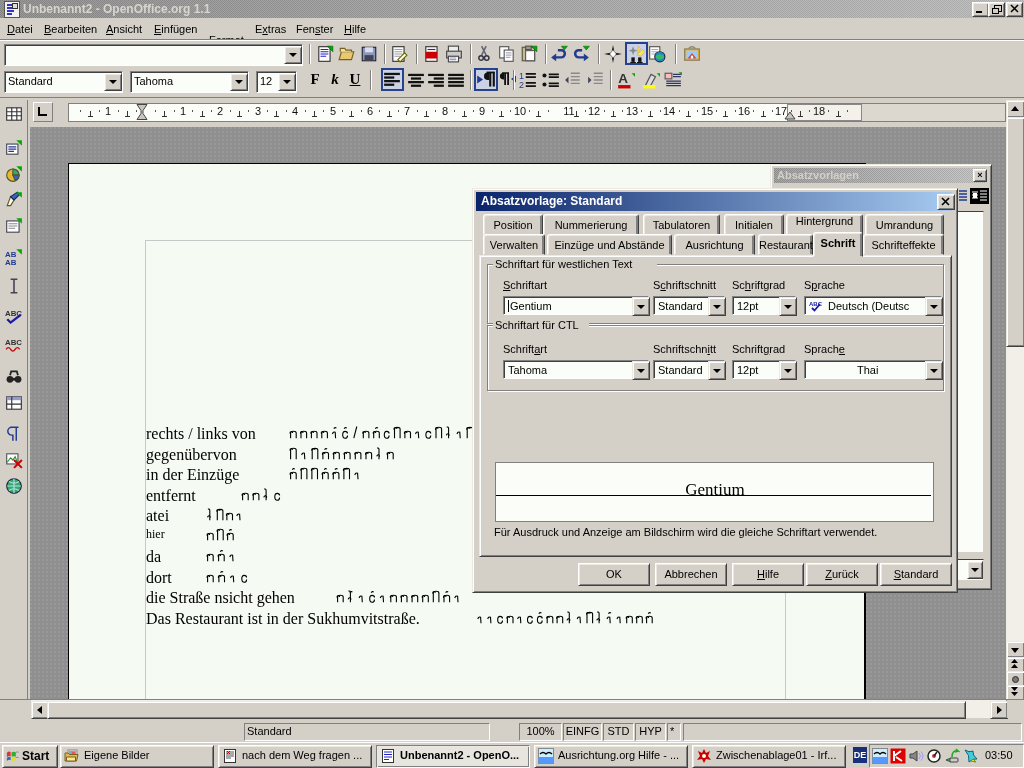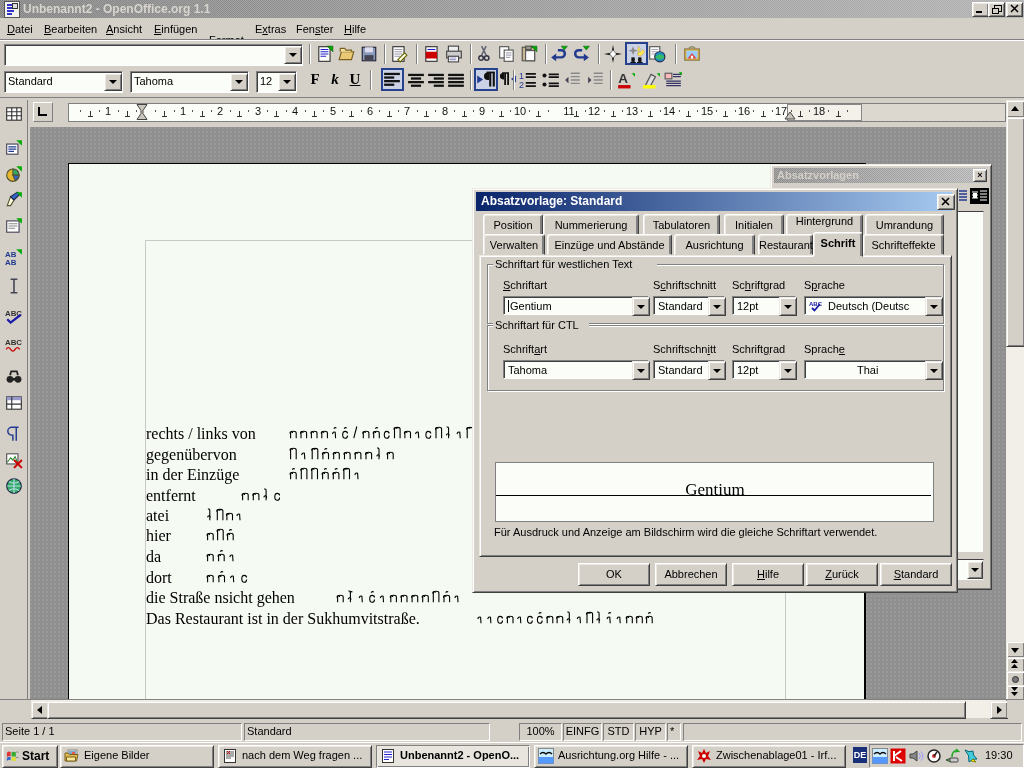--- a/index.html
+++ b/index.html
@@ -233,21 +233,21 @@
           <path d="M1.6 13.2 V8.1 Q1.6 6.3 4.4 6.3 Q7.2 6.3 7.2 8.1 V13.2 M1.6 8.9 a1.25 1.25 0 1 1 2.0 -1.0 M3.2 3.6 q1.2 -1.7 2.6 -0.5 M12.3 13.2 V4.0 Q12.3 2.2 15.1 2.2 Q17.9 2.2 17.9 4.0 V13.2 M12.3 4.8 a1.25 1.25 0 1 1 2.0 -1.0 M22.9 13.2 V4.0 Q22.9 2.2 25.7 2.2 Q28.5 2.2 28.5 4.0 V13.2 M22.9 4.8 a1.25 1.25 0 1 1 2.0 -1.0 M33.6 13.2 V8.1 Q33.6 6.3 36.4 6.3 Q39.2 6.3 39.2 8.1 V13.2 M33.6 8.9 a1.25 1.25 0 1 1 2.0 -1.0 M35.2 3.6 q1.2 -1.7 2.6 -0.5 M44.3 13.2 V8.1 Q44.3 6.3 47.1 6.3 Q49.9 6.3 49.9 8.1 V13.2 M44.3 8.9 a1.25 1.25 0 1 1 2.0 -1.0 M45.9 3.6 q1.2 -1.7 2.6 -0.5 M54.9 13.2 V4.0 Q54.9 2.2 57.7 2.2 Q60.5 2.2 60.5 4.0 V13.2 M54.9 4.8 a1.25 1.25 0 1 1 2.0 -1.0 M56.5 3.6 q1.2 -1.7 2.6 -0.5 M65.8 9.0 Q66.6 6.4 68.6 7.2 L69.0 13.2" fill="none" stroke="#000" stroke-width="1.1"></path>
         </svg></div>
 <div class="abs" style="left:77px;top:323px;height:21px;font-family:'Liberation Serif',serif;font-size:16px;color:#000;white-space:nowrap;">entfernt</div>
 <div class="abs" style="left:172px;top:323px;height:21px;"><svg width="40" height="21" viewBox="0 0 40 21">
           <path d="M1.6 13.2 V8.1 Q1.6 6.3 4.4 6.3 Q7.2 6.3 7.2 8.1 V13.2 M1.6 8.9 a1.25 1.25 0 1 1 2.0 -1.0 M12.3 13.2 V8.1 Q12.3 6.3 15.1 6.3 Q17.9 6.3 17.9 8.1 V13.2 M12.3 8.9 a1.25 1.25 0 1 1 2.0 -1.0 M25.1 13.2 V3.6 Q25.1 1.6 23.2 2.1 M25.1 11.0 a1.25 1.25 0 1 0 -2.0 -0.6 M38.6 8.6 Q38.6 6.4 36.2 6.4 Q33.8 6.4 33.8 9.8 Q33.8 13.2 36.2 13.2 Q38.6 13.2 38.6 10.4" fill="none" stroke="#000" stroke-width="1.1"></path>
         </svg></div>
 <div class="abs" style="left:77px;top:343px;height:21px;font-family:'Liberation Serif',serif;font-size:16px;color:#000;white-space:nowrap;">atei</div>
 <div class="abs" style="left:137px;top:343px;height:21px;"><svg width="37" height="21" viewBox="0 0 37 21">
           <path d="M3.8 13.2 V3.6 Q3.8 1.6 1.9 2.1 M3.8 11.0 a1.25 1.25 0 1 0 -2.0 -0.6 M11.3 13.2 V4.0 Q11.3 2.2 14.1 2.2 Q16.9 2.2 16.9 4.0 V13.2 M11.3 4.8 a1.25 1.25 0 1 1 2.0 -1.0 M12.9 3.6 q1.2 -1.7 2.6 -0.5 M20.9 13.2 V8.1 Q20.9 6.3 23.7 6.3 Q26.5 6.3 26.5 8.1 V13.2 M20.9 8.9 a1.25 1.25 0 1 1 2.0 -1.0 M30.8 9.0 Q31.6 6.4 33.6 7.2 L34.0 13.2" fill="none" stroke="#000" stroke-width="1.1"></path>
         </svg></div>
-<div class="abs" style="left:77px;top:363px;height:21px;font-family:'Liberation Serif',serif;font-size:16px;color:#000;white-space:nowrap;">hier</div>
+<div class="abs" style="left:77px;top:363px;height:21px;font-family:'Liberation Serif',serif;font-size:12px;color:#000;white-space:nowrap;">hier</div>
 <div class="abs" style="left:137px;top:363px;height:21px;"><svg width="28" height="21" viewBox="0 0 28 21">
           <path d="M1.6 13.2 V8.1 Q1.6 6.3 4.4 6.3 Q7.2 6.3 7.2 8.1 V13.2 M1.6 8.9 a1.25 1.25 0 1 1 2.0 -1.0 M11.6 13.2 V4.0 Q11.6 2.2 14.4 2.2 Q17.2 2.2 17.2 4.0 V13.2 M11.6 4.8 a1.25 1.25 0 1 1 2.0 -1.0 M21.6 13.2 V8.1 Q21.6 6.3 24.4 6.3 Q27.2 6.3 27.2 8.1 V13.2 M21.6 8.9 a1.25 1.25 0 1 1 2.0 -1.0 M23.2 3.6 q1.2 -1.7 2.6 -0.5" fill="none" stroke="#000" stroke-width="1.1"></path>
         </svg></div>
 <div class="abs" style="left:77px;top:384px;height:21px;font-family:'Liberation Serif',serif;font-size:16px;color:#000;white-space:nowrap;">da</div>
 <div class="abs" style="left:137px;top:384px;height:21px;"><svg width="30" height="21" viewBox="0 0 30 21">
           <path d="M1.6 13.2 V8.1 Q1.6 6.3 4.4 6.3 Q7.2 6.3 7.2 8.1 V13.2 M1.6 8.9 a1.25 1.25 0 1 1 2.0 -1.0 M12.6 13.2 V8.1 Q12.6 6.3 15.4 6.3 Q18.2 6.3 18.2 8.1 V13.2 M12.6 8.9 a1.25 1.25 0 1 1 2.0 -1.0 M14.2 3.6 q1.2 -1.7 2.6 -0.5 M23.8 9.0 Q24.6 6.4 26.6 7.2 L27.0 13.2" fill="none" stroke="#000" stroke-width="1.1"></path>
         </svg></div>
 <div class="abs" style="left:77px;top:405px;height:21px;font-family:'Liberation Serif',serif;font-size:16px;color:#000;white-space:nowrap;">dort</div>
 <div class="abs" style="left:137px;top:405px;height:21px;"><svg width="42" height="21" viewBox="0 0 42 21">
           <path d="M1.6 13.2 V8.1 Q1.6 6.3 4.4 6.3 Q7.2 6.3 7.2 8.1 V13.2 M1.6 8.9 a1.25 1.25 0 1 1 2.0 -1.0 M12.9 13.2 V8.1 Q12.9 6.3 15.7 6.3 Q18.5 6.3 18.5 8.1 V13.2 M12.9 8.9 a1.25 1.25 0 1 1 2.0 -1.0 M14.5 3.6 q1.2 -1.7 2.6 -0.5 M24.5 9.0 Q25.3 6.4 27.3 7.2 L27.7 13.2 M40.6 8.6 Q40.6 6.4 38.2 6.4 Q35.8 6.4 35.8 9.8 Q35.8 13.2 38.2 13.2 Q40.6 13.2 40.6 10.4" fill="none" stroke="#000" stroke-width="1.1"></path>
@@ -380,23 +380,20 @@
 <div class="abs btn" style="left:333px;top:374px;width:70px;height:21px;line-height:20px;"><u>Z</u>urück</div>
 <div class="abs btn" style="left:407px;top:374px;width:70px;height:21px;line-height:20px;"><u>S</u>tandard</div>
     </div>
 </div>
 
 <div class="abs" id="vscroll" style="left:1006px;top:100px;width:18px;height:599px;background:#f1efe8;"></div>
 
 <div class="abs" id="hscroll" style="left:0;top:699px;width:1024px;height:19px;background:#f1efe8;"></div>
 
 <div class="abs" id="statusbar" style="left:0;top:718px;width:1024px;height:24px;background:#d4d0c8;font-size:11px;">
-  <div class="abs" style="left:2px;top:5px;width:238px;height:16px;border:1px solid;border-color:#808080 #fff #fff #808080;">
-      <span style="position:absolute;left:2px;top:1px;">Seite 1 / 1</span>
-    </div>
   <div class="abs" style="left:244px;top:5px;width:244px;height:16px;border:1px solid;border-color:#808080 #fff #fff #808080;">
       <span style="position:absolute;left:2px;top:1px;">Standard</span>
     </div>
   <div class="abs" style="left:519px;top:5px;width:41px;height:16px;border:1px solid;border-color:#808080 #fff #fff #808080;text-align:center;"><span style="position:relative;top:1px;">100%</span></div>
   <div class="abs" style="left:563px;top:5px;width:37px;height:16px;border:1px solid;border-color:#808080 #fff #fff #808080;text-align:center;"><span style="position:relative;top:1px;">EINFG</span></div>
   <div class="abs" style="left:603px;top:5px;width:29px;height:16px;border:1px solid;border-color:#808080 #fff #fff #808080;text-align:center;"><span style="position:relative;top:1px;">STD</span></div>
   <div class="abs" style="left:635px;top:5px;width:29px;height:16px;border:1px solid;border-color:#808080 #fff #fff #808080;text-align:center;"><span style="position:relative;top:1px;">HYP</span></div>
   <div class="abs" style="left:667px;top:5px;width:12px;height:16px;border:1px solid;border-color:#808080 #fff #fff #808080;">
       <span style="position:absolute;left:2px;top:1px;">*</span>
     </div>
@@ -752,13 +749,13 @@
     </svg></div>
 <div class="abs" style="left:944px;top:748px;width:16px;height:16px;"><svg width="16" height="16" viewBox="0 0 16 16">
       <path d="M2 12 l5 -2 0 4 z" fill="#7a7" stroke="#353"></path>
       <rect x="6" y="10" width="8" height="4" rx="1" fill="#ccc" stroke="#444"></rect>
       <path d="M8 9 q0 -7 6 -6 l-2 -2 m2 2 l-3 1" stroke="#2a2" fill="none" stroke-width="1.6"></path>
     </svg></div>
 <div class="abs" style="left:962px;top:748px;width:16px;height:16px;"><svg width="16" height="16" viewBox="0 0 16 16">
       <path d="M3 2 q5 5 4 12 q4 -4 8 -3 q-5 -4 -4 -8 q-4 2 -8 -1 z" fill="#4cd" stroke="#067"></path>
       <path d="M9 13 l5 1 -3 -3 z" fill="#ee3" stroke="#880"></path>
     </svg></div>
-<div class="abs" style="left:985px;top:749px;font-size:11px;">19:30</div>
+<div class="abs" style="left:985px;top:749px;font-size:11px;">03:50</div>
 
 </body></html>

